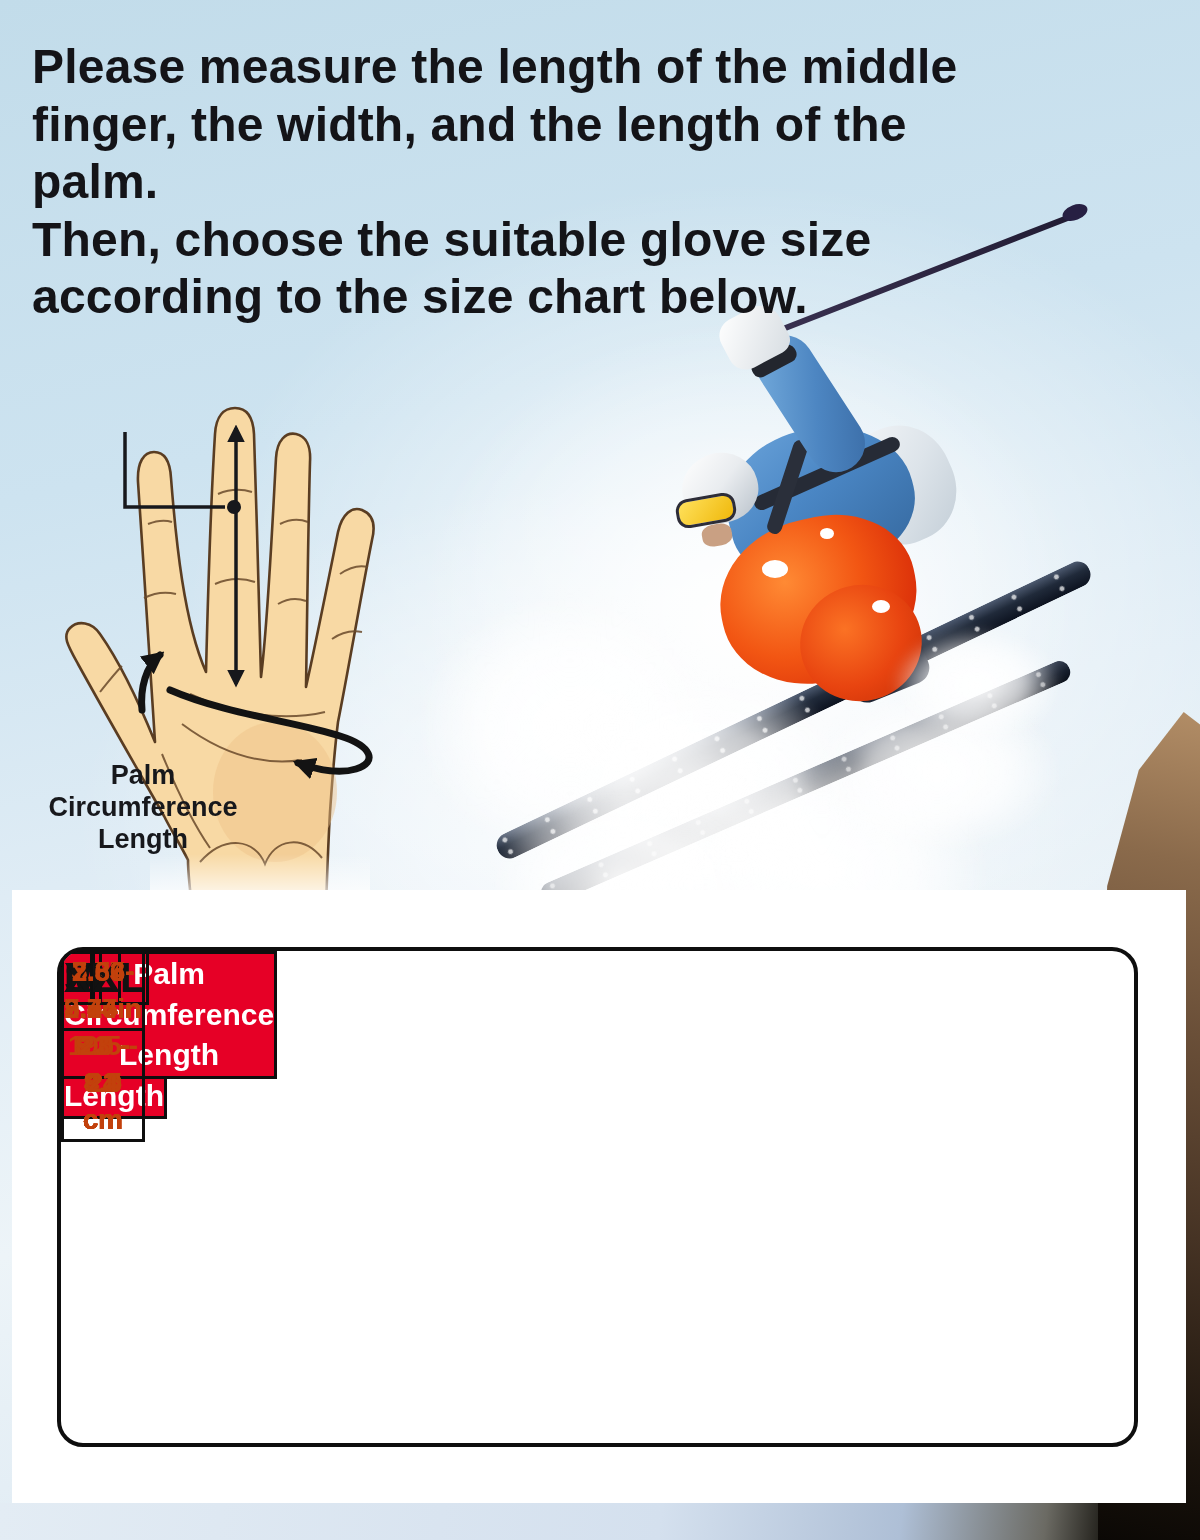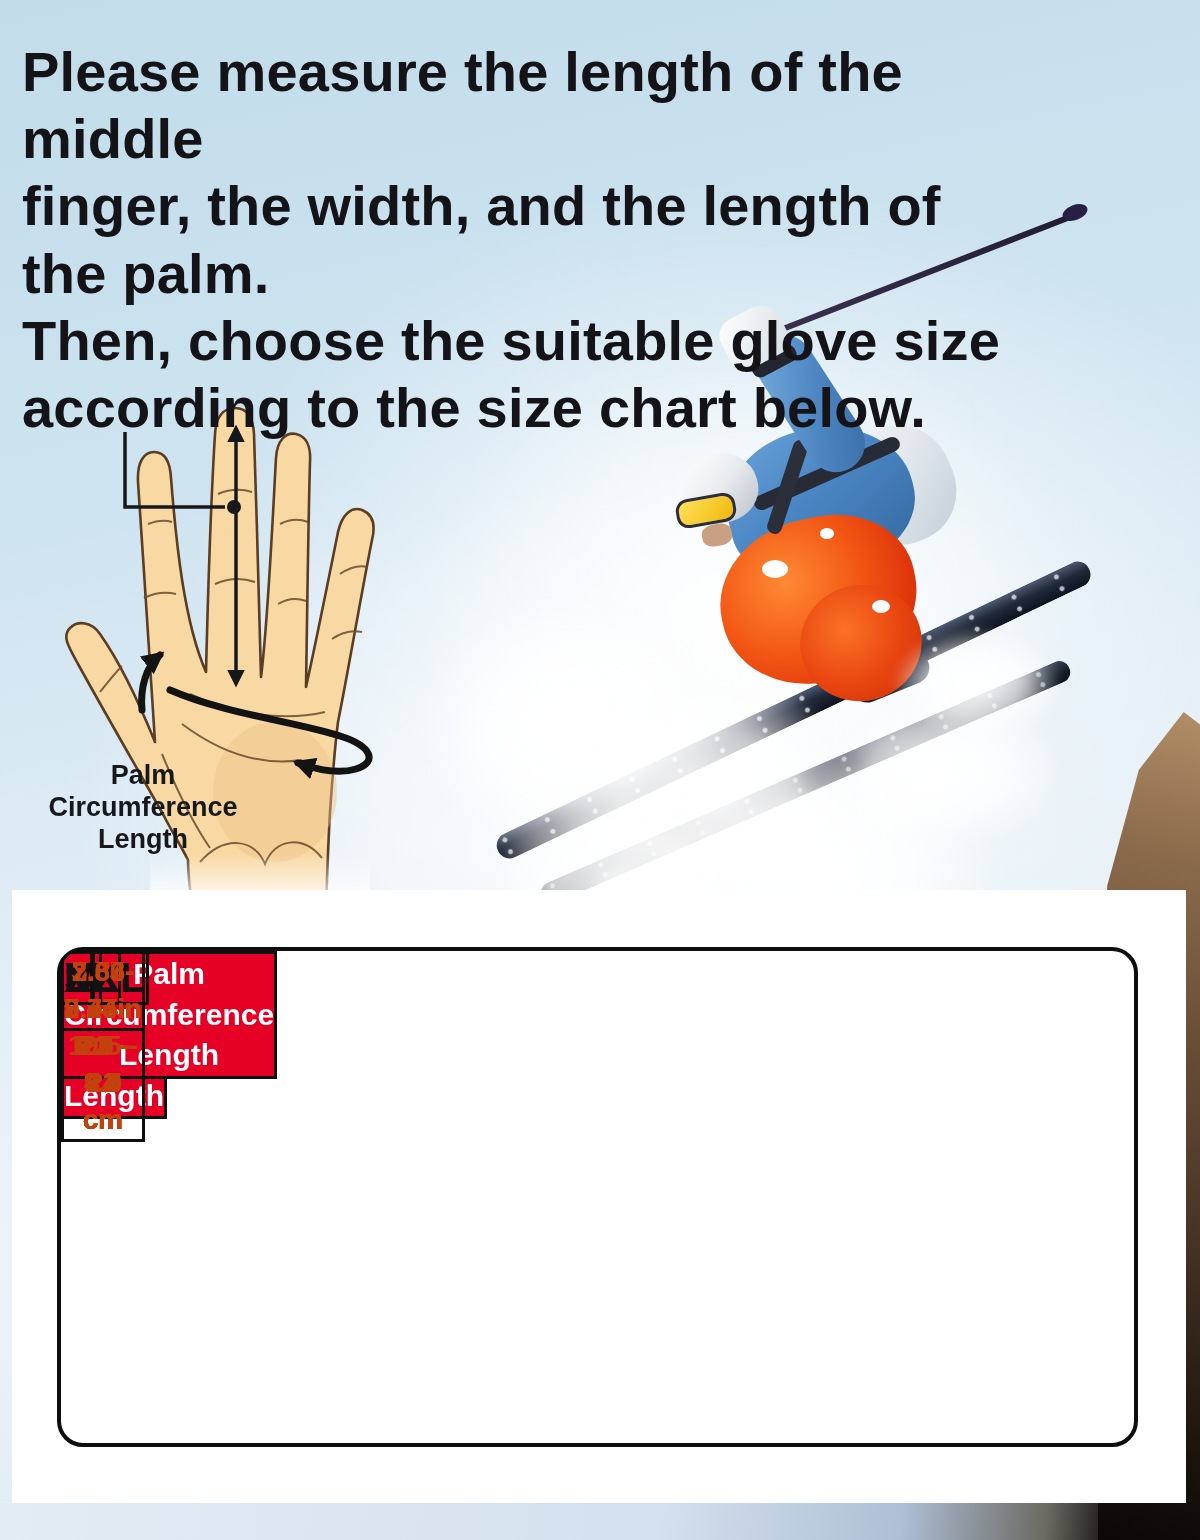--- a/index.html
+++ b/index.html
@@ -88,22 +88,22 @@
   .p4{left:812px;top:692px;width:250px;height:160px;}
   .p5{left:892px;top:628px;width:170px;height:115px;}
   .p6{left:488px;top:792px;width:270px;height:185px;}
   .speck{border-radius:50%;background:#fff;z-index:6;}
   .s1{left:762px;top:560px;width:26px;height:18px;}
   .s2{left:820px;top:528px;width:14px;height:11px;}
   .s3{left:872px;top:600px;width:18px;height:13px;}
 
   
   .intro{
-    left:22px;top:38px;width:1010px;z-index:12;
-    font-size:56px;line-height:1.2;font-weight:600;letter-spacing:.2px;
+    left:32px;top:38px;width:1010px;z-index:12;
+    font-size:48px;line-height:1.2;font-weight:600;letter-spacing:.2px;
     color:#141418;white-space:pre-line;
   }
 
   
   .hand-svg{left:40px;top:392px;width:400px;height:515px;z-index:7;}
   .diagram-label{
     z-index:8;font-weight:bold;color:#17181c;text-align:center;
     white-space:pre-line;line-height:1.18;
   }
   .finger-label{left:44px;top:370px;width:176px;font-size:26px;}

